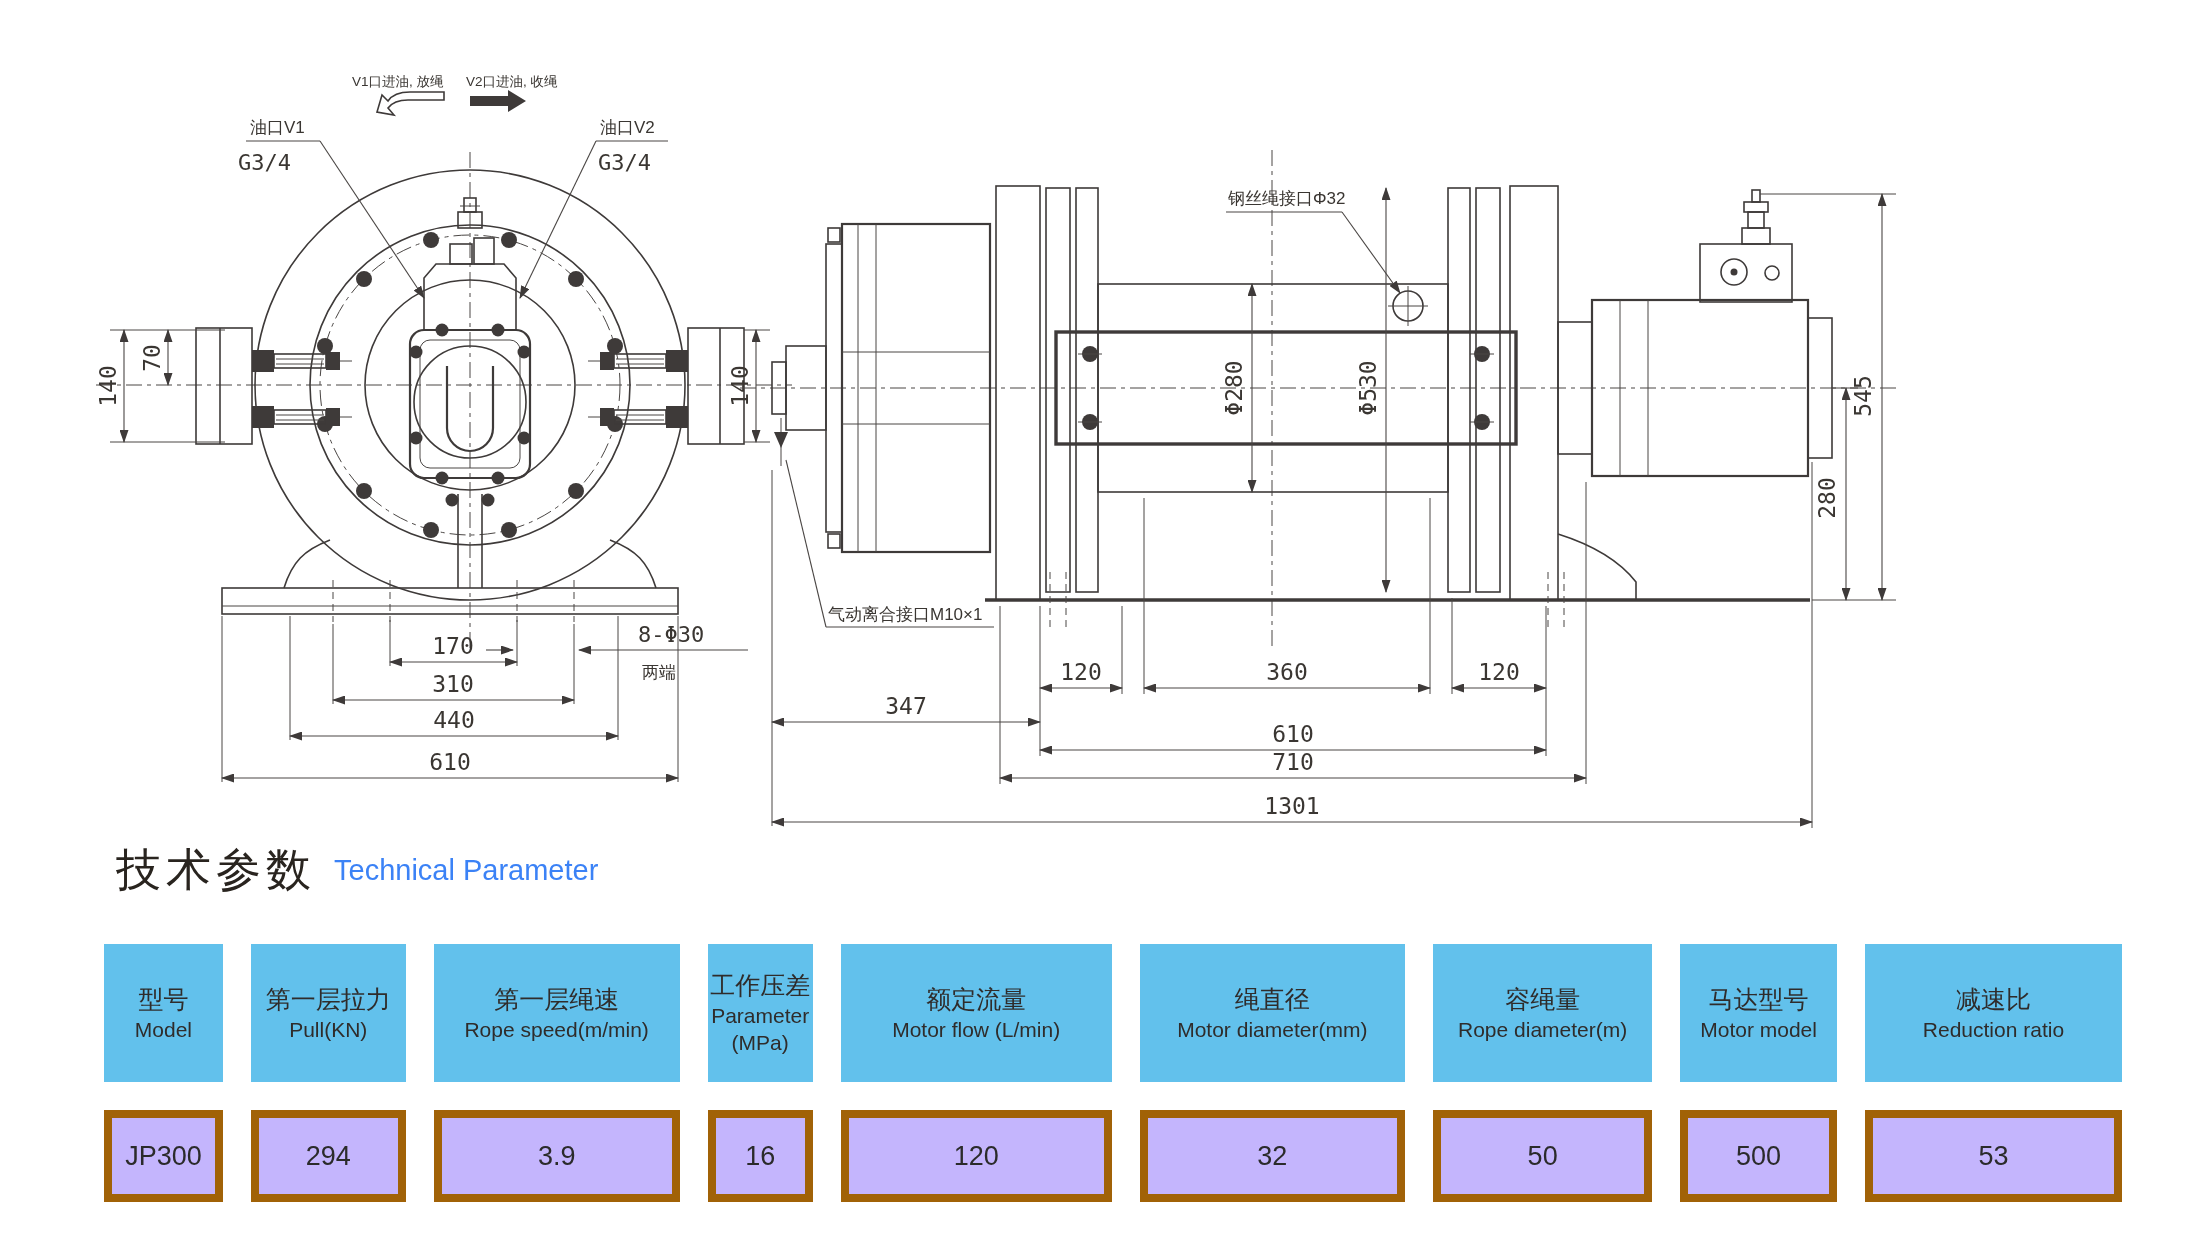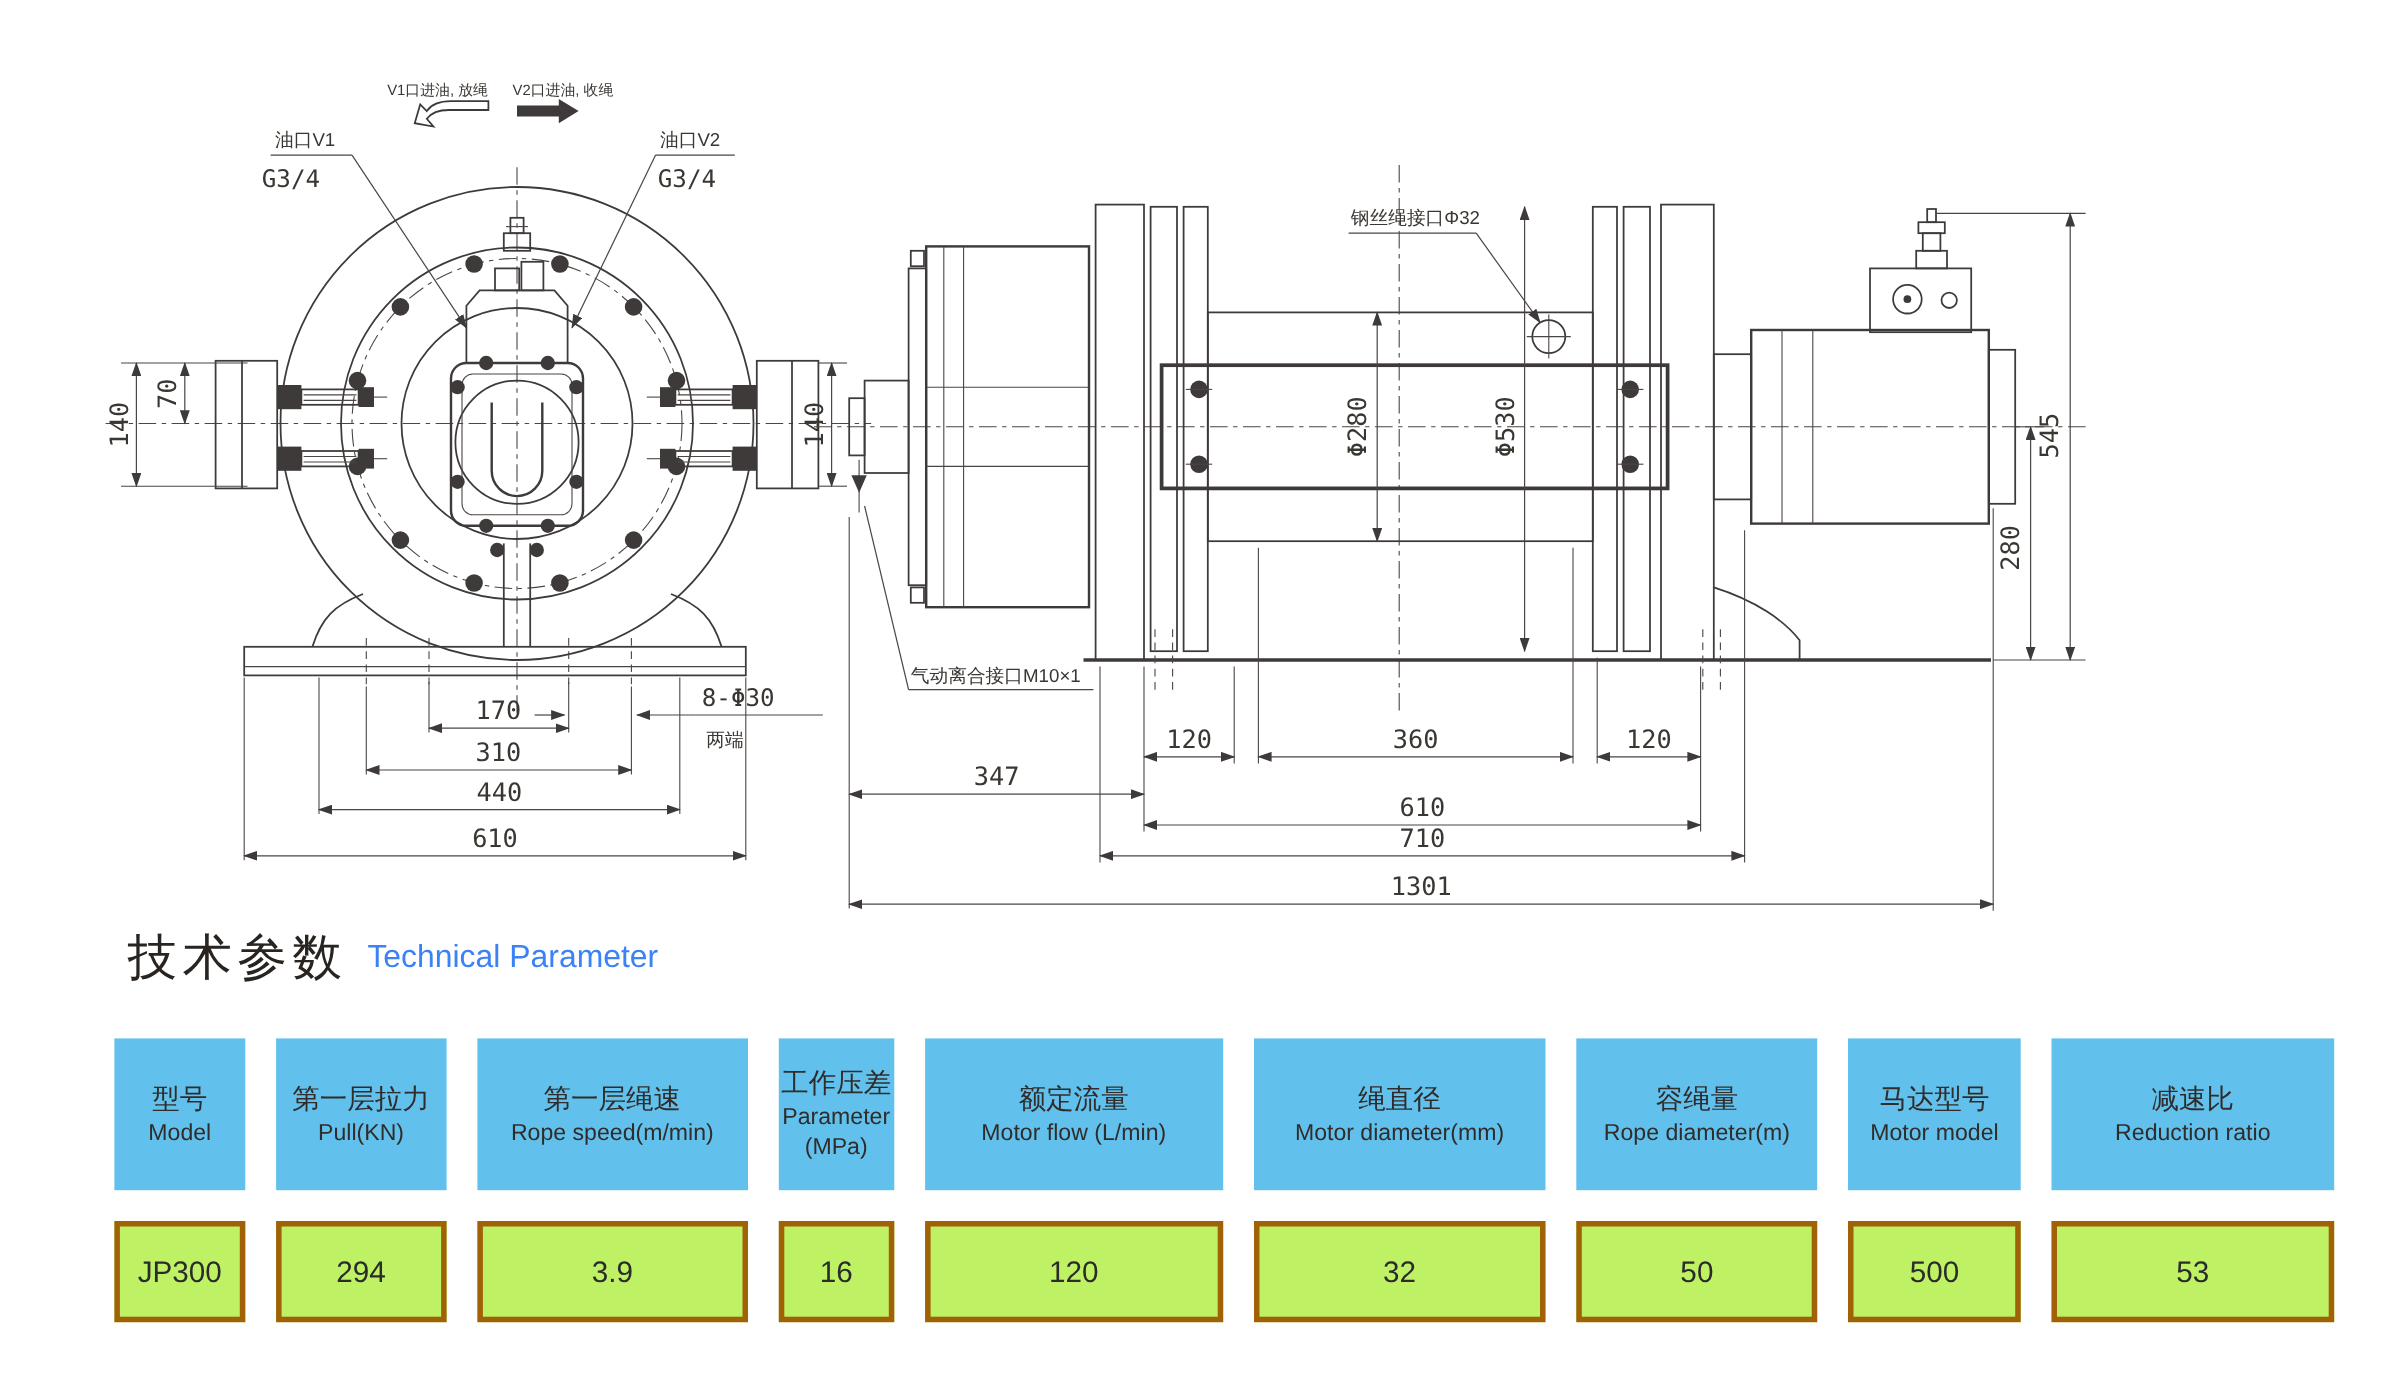--- a/index.html
+++ b/index.html
@@ -23,21 +23,21 @@
   .section-title .zh{font-size:45px;color:#29241f;letter-spacing:5px;font-weight:500;}
   .section-title .en{font-size:29px;color:#3b82f6;margin-left:18px;}
 
   .param-table{position:absolute;left:104px;top:944px;width:2018px;display:grid;
     grid-template-columns:129fr 168fr 267fr 114fr 294fr 288fr 238fr 170fr 279fr;
     grid-template-rows:138px 92px;column-gap:9px;row-gap:5px;gap:28px;}
   .hcell{background:#62c1ec;color:#2f2c2b;display:flex;flex-direction:column;
     align-items:center;justify-content:center;text-align:center;line-height:1.3;}
   .hcell .zh{font-size:25px;}
   .hcell .en{font-size:21px;}
-  .dcell{border:5px solid #a16207;background:#bef264;display:flex;align-items:center;
+  .dcell{border:8px solid #a16207;background:#c4b5fd;display:flex;align-items:center;
     justify-content:center;font-size:27px;color:#2b2b2b;}
 </style>
 </head>
 <body>
 
 <svg id="drawing" width="2188" height="838" viewBox="0 0 2188 838">
   <defs>
     <marker id="arrE" markerWidth="13" markerHeight="9" refX="12" refY="4.5" orient="auto" markerUnits="userSpaceOnUse">
       <path d="M0,0 L13,4.5 L0,9 Z" fill="#3e3a39"></path>
     </marker>

